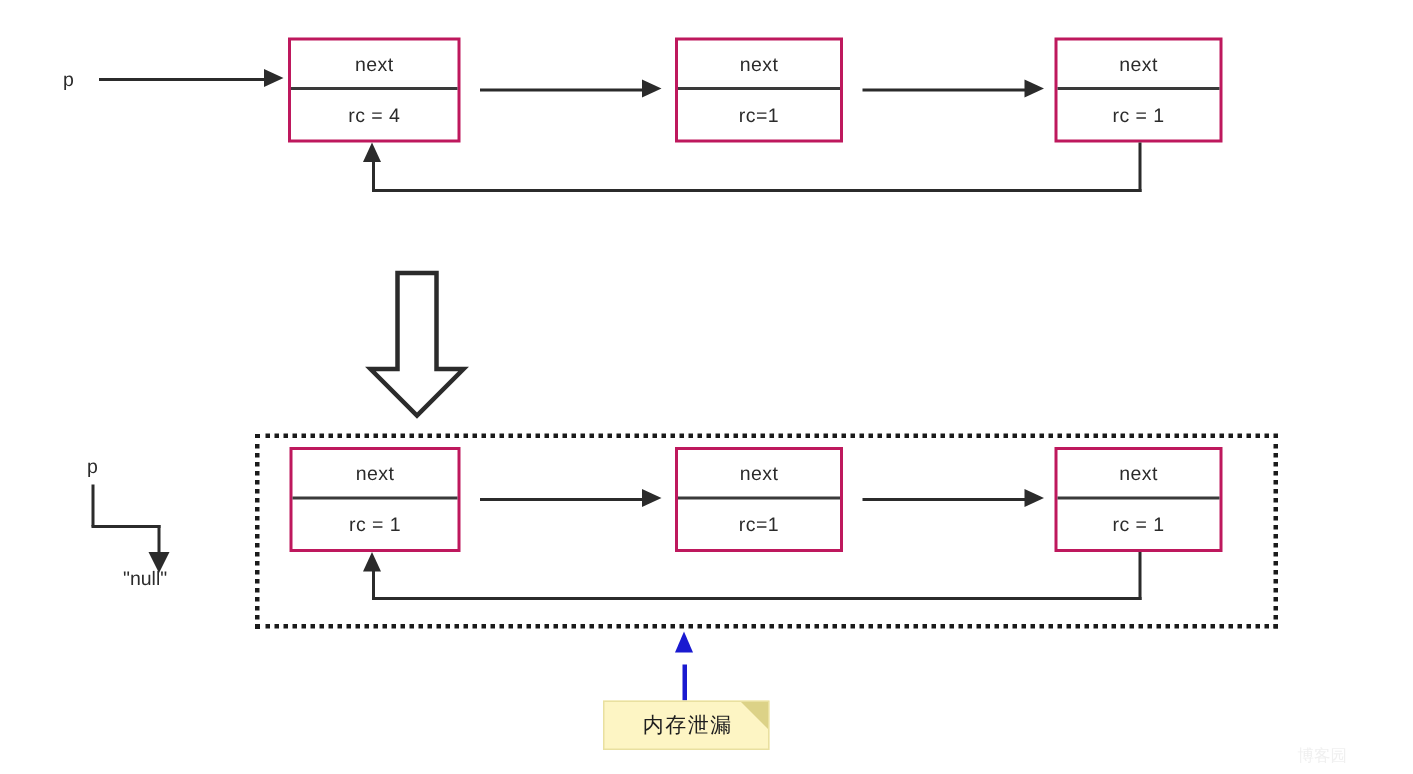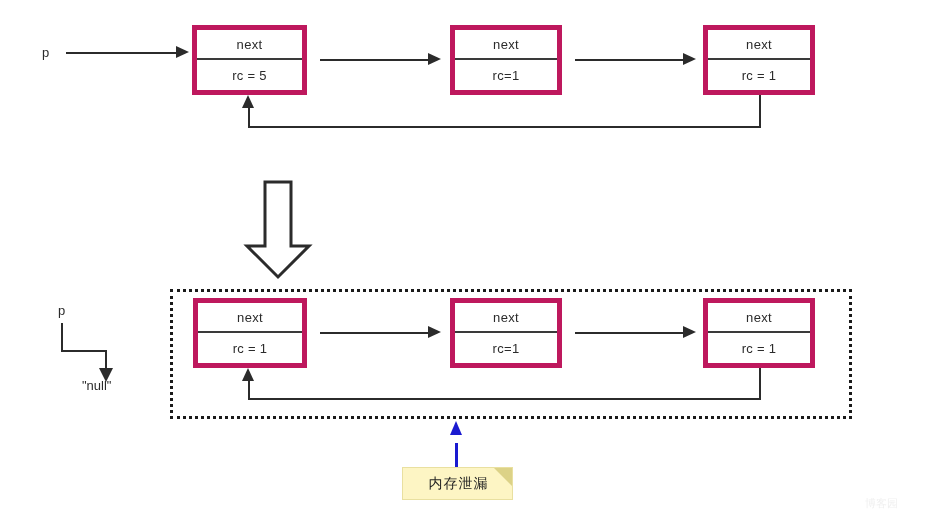--- a/index.html
+++ b/index.html
@@ -12,21 +12,21 @@
     width: 942px;
     height: 516px;
     background: #ffffff;
     font-family: "Liberation Sans", sans-serif;
     overflow: hidden;
   }
   
   .node {
     position: absolute;
     box-sizing: border-box;
-    border: 5px solid #be185d;
+    border: 2px solid #be185d;
     background: #ffffff;
   }
   .node .cell {
     box-sizing: border-box;
     height: 50%;
     display: flex;
     align-items: center;
     justify-content: center;
     font-size: 13px;
     color: #2b2b2b;
@@ -137,21 +137,21 @@
 
 <div id="canvas">
 
   <div class="lbl" style="left:42px; top:45px;">p</div>
 
   <div class="hline" style="left:66px; top:52px; width:112px;"></div>
   <div class="ah-right" style="left:176px; top:46px;"></div>
 
   <div class="node" style="left:192px; top:25px; width:115px; height:70px;">
     <div class="cell top">next</div>
-    <div class="cell">rc = 5</div>
+    <div class="cell">rc = 4</div>
   </div>
 
   <div class="hline" style="left:320px; top:59px; width:110px;"></div>
   <div class="ah-right" style="left:428px; top:53px;"></div>
 
   <div class="node" style="left:450px; top:25px; width:112px; height:70px;">
     <div class="cell top">next</div>
     <div class="cell">rc=1</div>
   </div>
 

